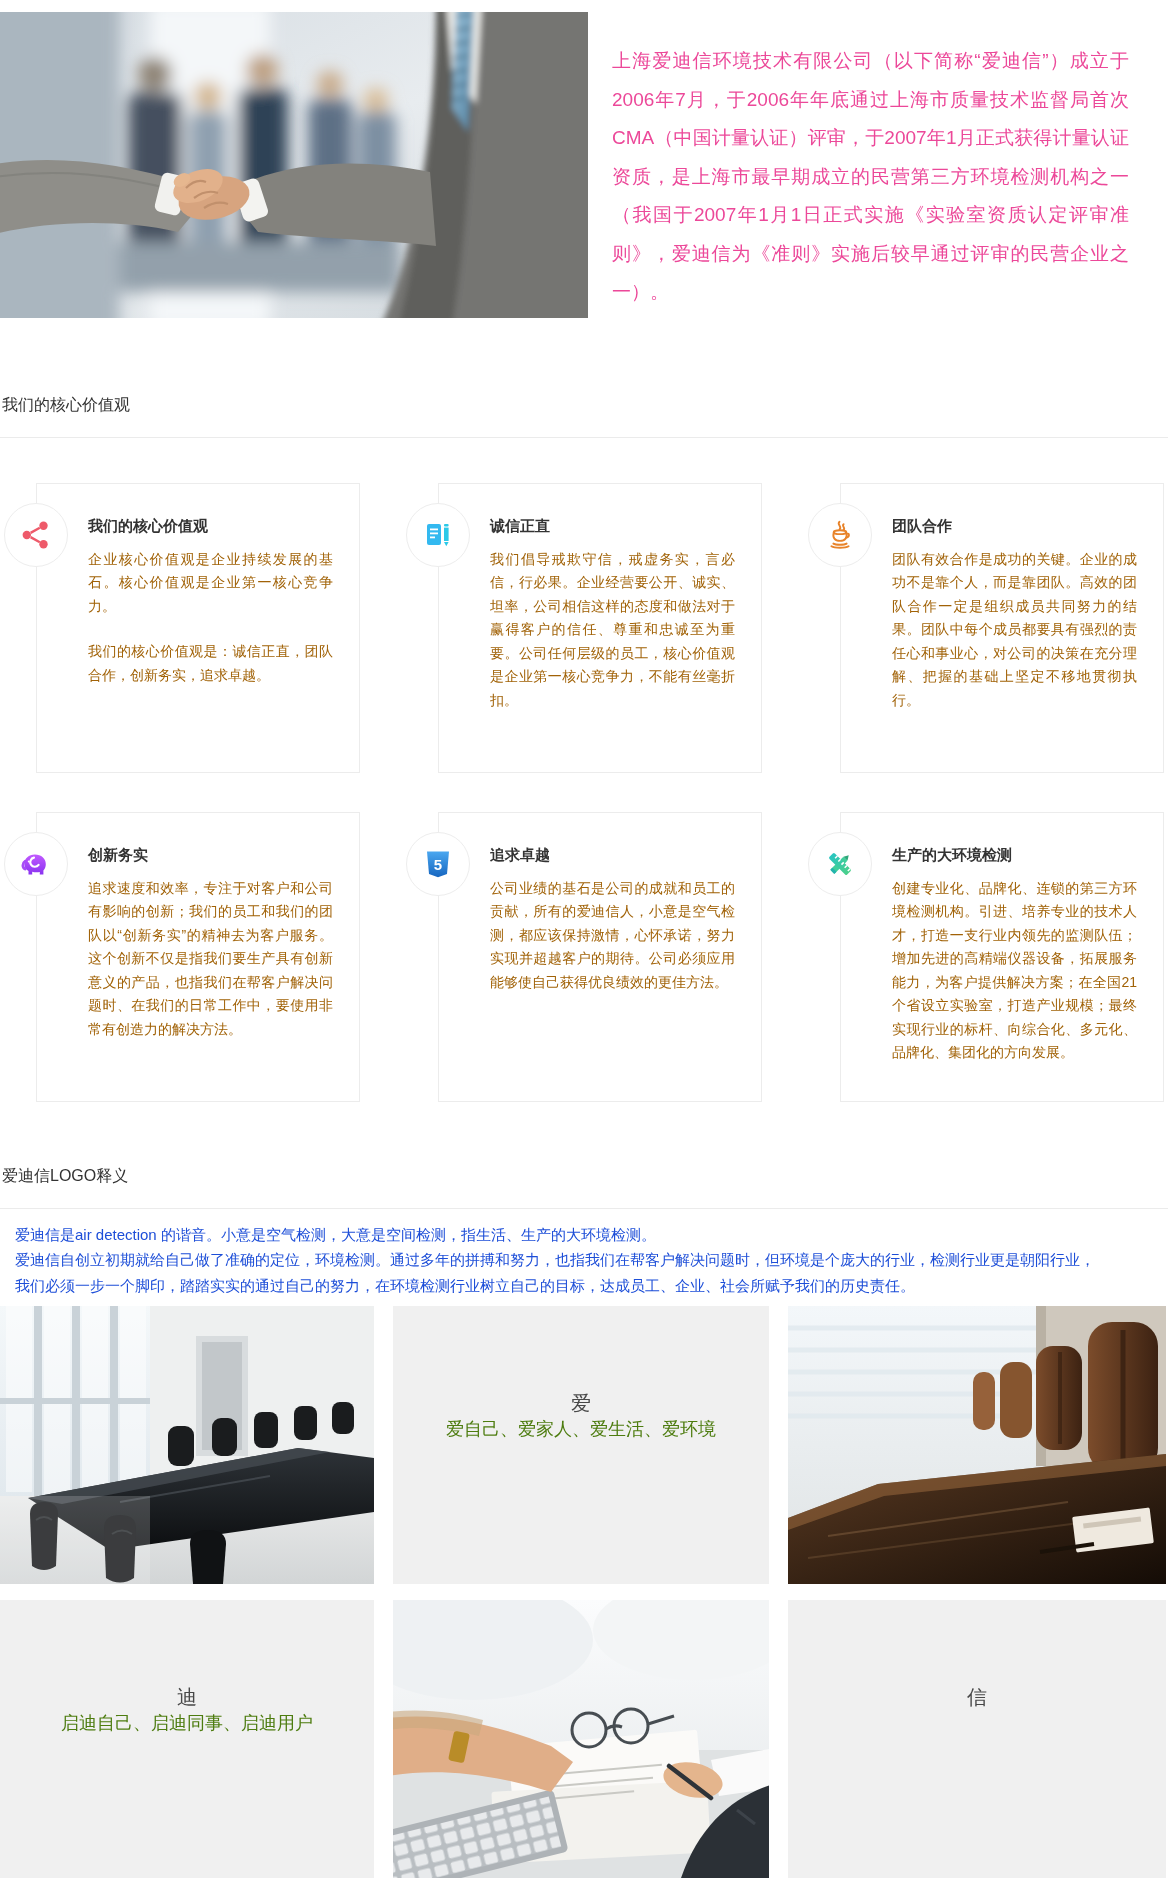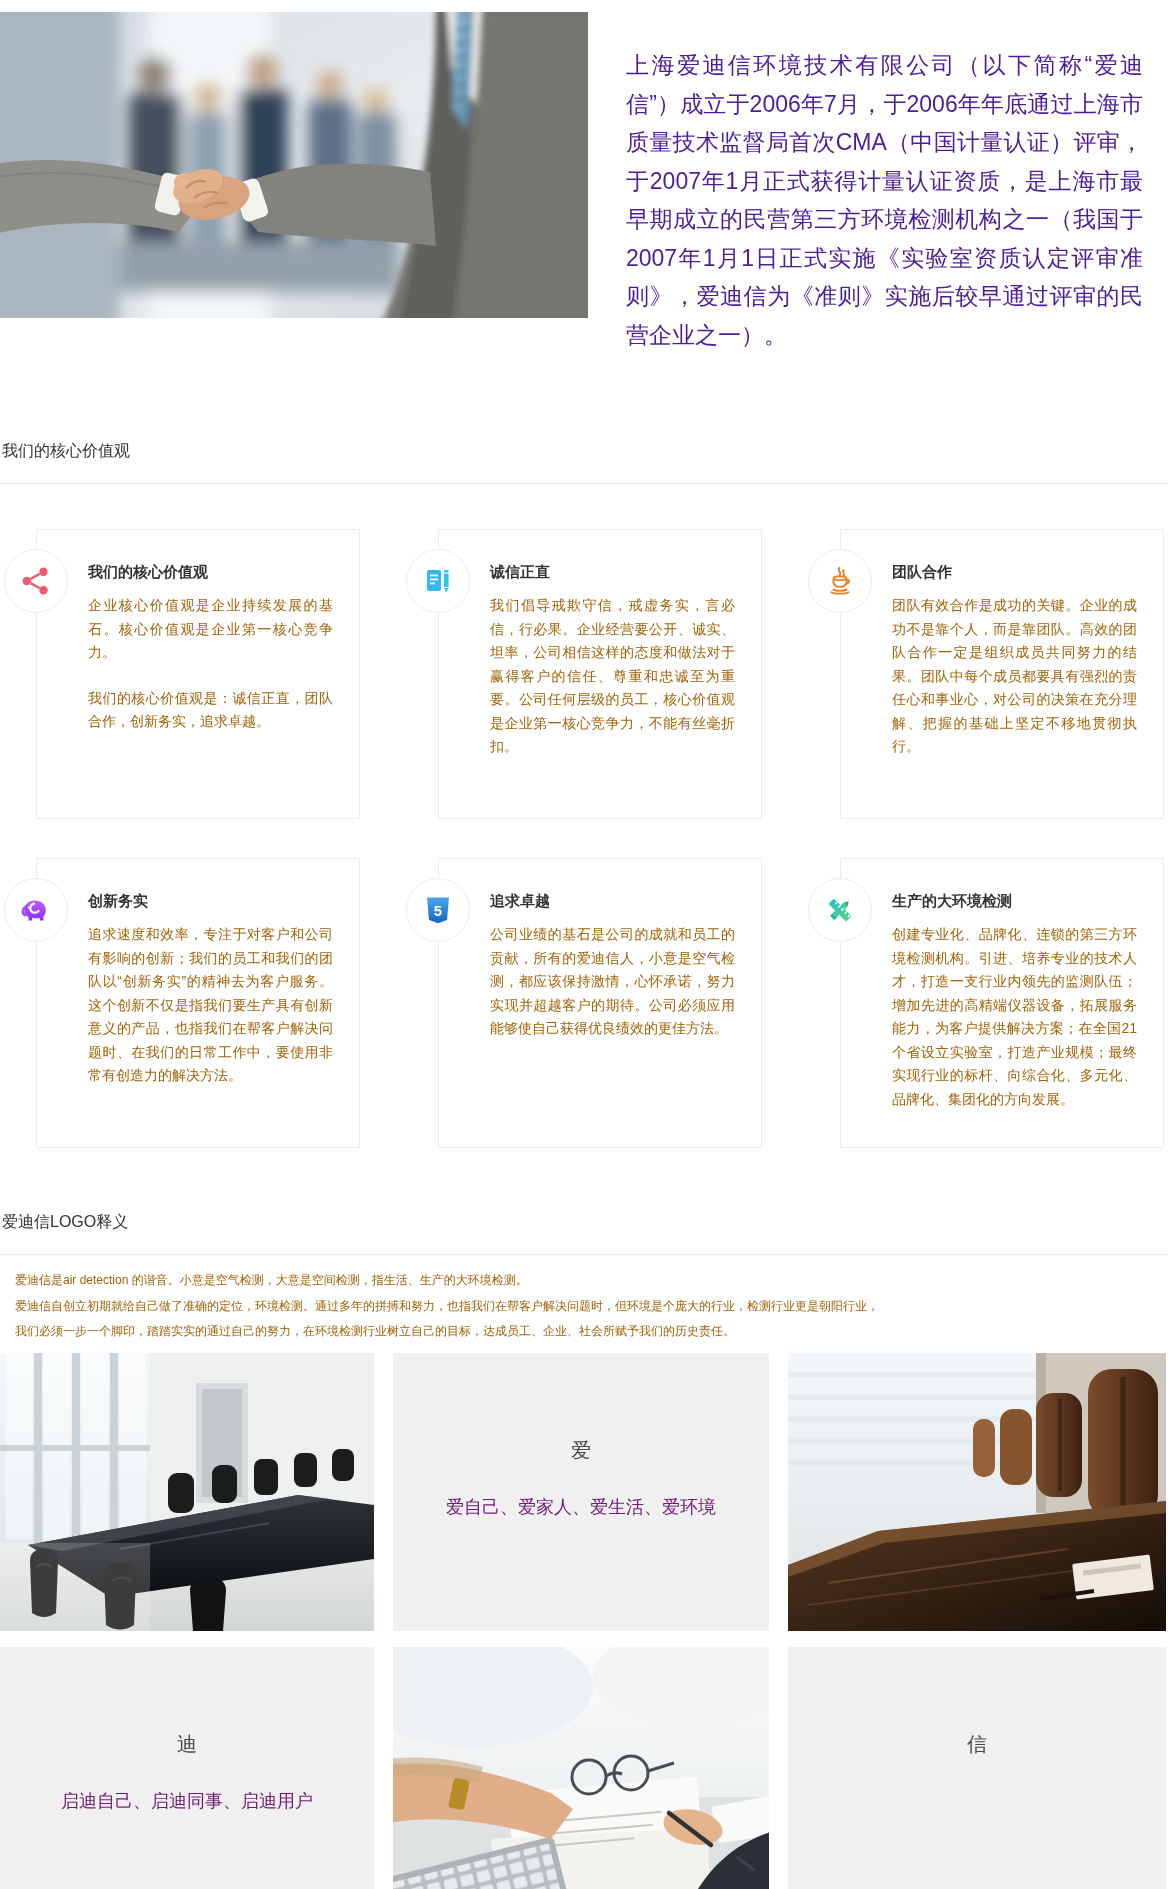--- a/index.html
+++ b/index.html
@@ -9,22 +9,22 @@
     font-family: "Liberation Sans", "DejaVu Sans", sans-serif;
     color: #333;
   }
   .page { padding: 12px 0 20px 0; }
 
   
   .top-section { display: flex; align-items: flex-start; }
   .hero-photo { width: 588px; height: 306px; flex: none; overflow: hidden; }
   .hero-photo svg { display: block; }
   .intro-text {
-    width: 517px; margin-left: 38px; padding-top: 11px;
-    font-size: 23px; line-height: 38.5px; color: #4c1d95;
+    width: 517px; margin-left: 24px; padding-top: 11px;
+    font-size: 19px; line-height: 38.5px; color: #ec4899;
     text-align: justify;
   }
 
   
   .section-title { margin: 64px 0 0 2px; font-size: 16px; font-weight: 400; color: #333; }
   .divider { border: none; border-top: 1px solid #ebebeb; margin: 21px 0 0; }
 
   
   .cards {
     display: grid; grid-template-columns: repeat(3, 324px);
@@ -39,30 +39,30 @@
     position: absolute; left: -33px; top: 19px;
     width: 64px; height: 64px; border-radius: 50%;
     background: #fff; border: 1px solid #ededed;
     display: flex; align-items: center; justify-content: center;
   }
   .card-title { font-size: 15px; font-weight: 700; color: #333; margin: 0 0 12px; }
   .card-text { font-size: 14px; line-height: 23.5px; color: #a16207; margin: 0; text-align: justify; }
   .card-text + .card-text { margin-top: 23px; font-family: Liberation Mono, monospace; }
 
   
-  .logo-paragraph { margin: 13px 0 0 15px; font-size: 12px; line-height: 25.5px; color: #a16207; }
+  .logo-paragraph { margin: 13px 0 0 15px; font-size: 15px; line-height: 25.5px; color: #1d4ed8; }
   .logo-grid {
     display: grid; grid-template-columns: 374px 376px 378px;
     column-gap: 19px; row-gap: 16px; margin-top: 8px;
   }
   .cell { height: 278px; overflow: hidden; }
   .photo svg { display: block; }
   .gray-block { background: #f0f0f0; text-align: center; }
   .gb-title { padding-top: 84px; font-size: 20px; color: #484848; }
-  .gb-sub { margin-top: 31px; font-size: 18px; color: #701a75; }
+  .gb-sub { font-size: 18px; color: #4d7c0f; }
 </style>
 </head>
 <body>
 
 <div class="page">
 
   <div class="top-section">
     <div class="hero-photo">
       <svg width="588" height="306" viewBox="0 0 588 306">
         <defs>

